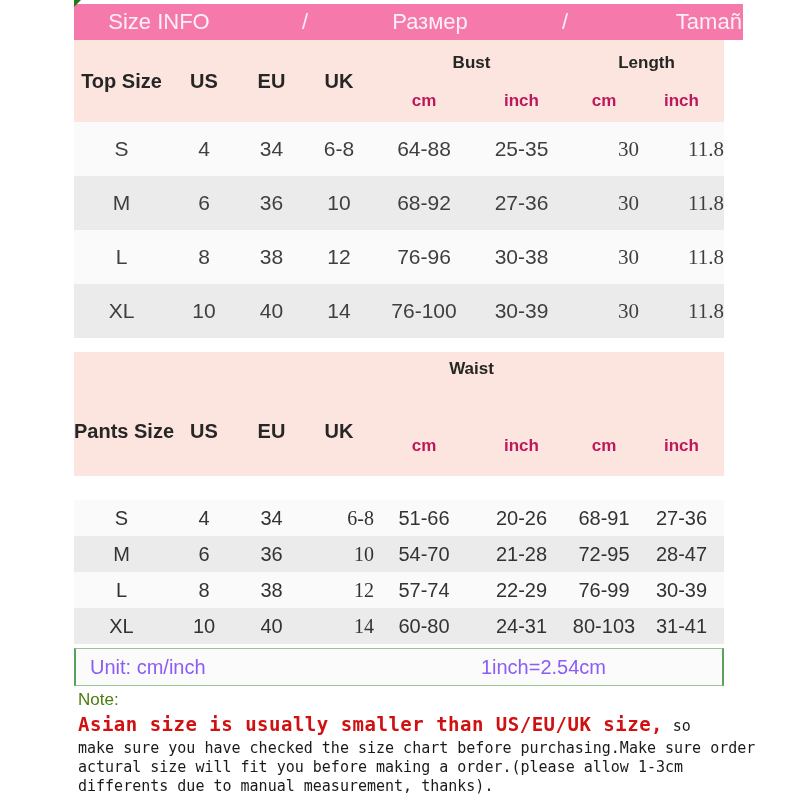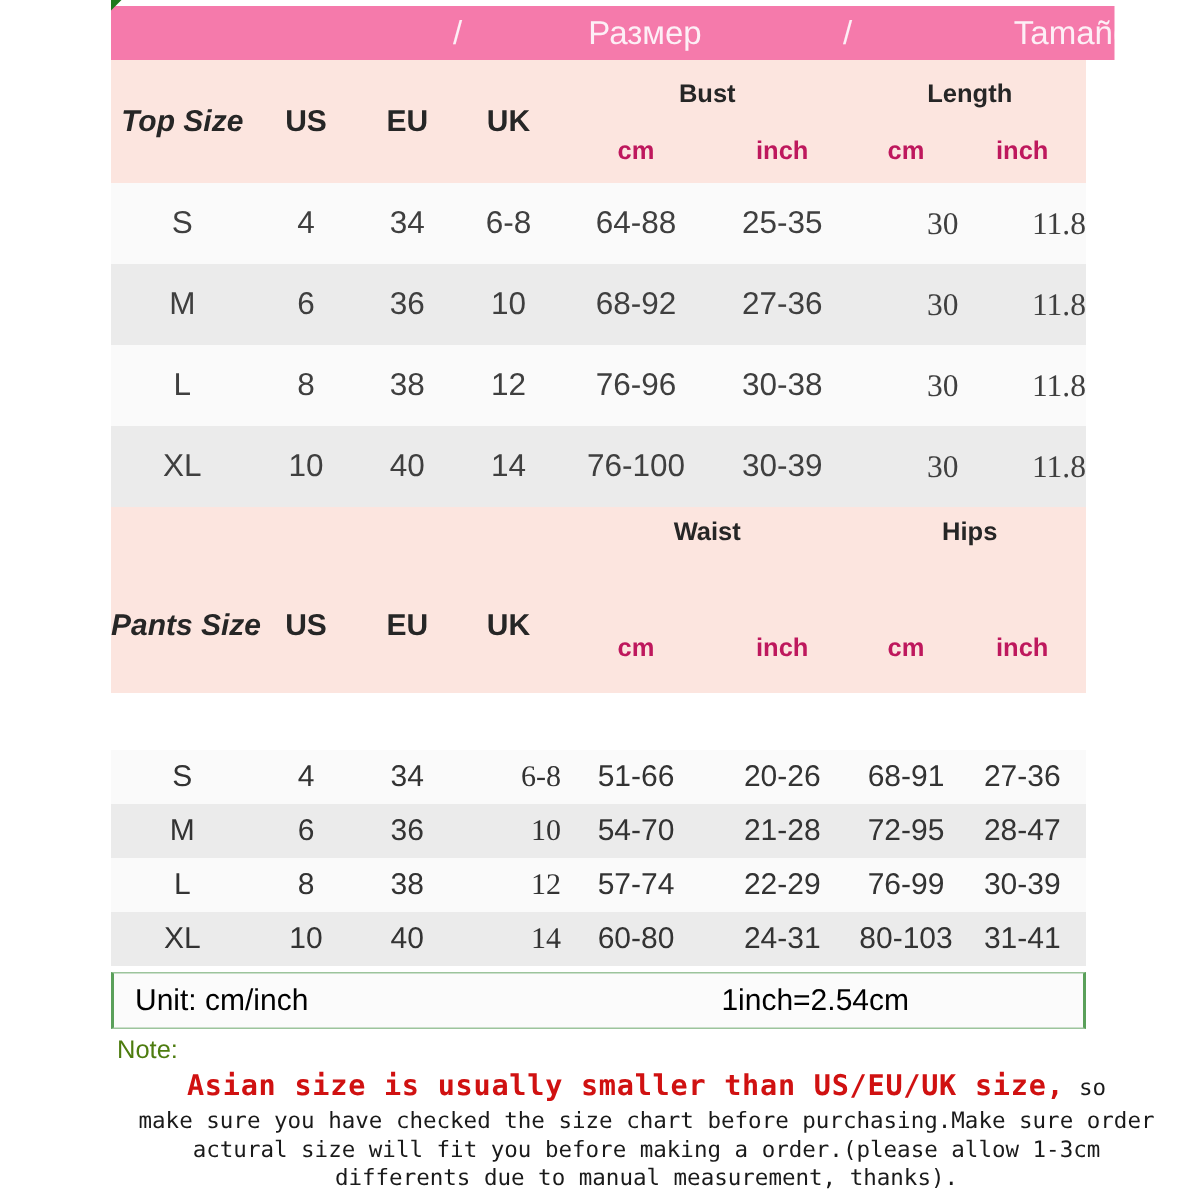--- a/index.html
+++ b/index.html
@@ -19,65 +19,66 @@
                border-top:7px solid #1d7a1d;border-right:7px solid transparent;z-index:6;}
 
   
   .g8{display:grid;grid-template-columns:95px 70px 65px 70px 100px 95px 70px 85px;align-items:center;}
   .cell{text-align:center;}
   .serif{font-family:"Liberation Serif", serif;text-align:right;}
 
   
   .header-block{position:absolute;left:74px;width:650px;background:#fce5df;}
   .hdr-top{top:40px;height:82px;}
-  .hdr-pants{top:338px;height:124px;}
+  .hdr-pants{top:352px;height:124px;}
   .hrow{position:absolute;left:0;width:650px;}
   .h-main-top{top:0;height:82px;}
   .h-group-top{top:8px;height:30px;}
   .h-sub-top{top:46px;height:30px;}
   .h-group-pants{top:2px;height:30px;}
   .h-main-pants{top:62px;height:34px;}
   .h-sub-pants{top:78px;height:32px;}
   .hb{font-weight:bold;color:#262626;font-size:20px;}
   .hb-small{font-weight:bold;color:#be185d;font-size:17px;}
   .hb-group{font-weight:bold;color:#262626;font-size:17px;}
   .span56{grid-column:5/7;}
   .span78{grid-column:7/9;}
   .col5{grid-column:5;}
-  .nowrap{white-space:nowrap;font-style:italic;}
+  .nowrap{white-space:nowrap;}
 
   
   .trow{position:absolute;left:74px;width:650px;height:54px;font-size:21px;color:#3f3f3f;}
   .prow{position:absolute;left:74px;width:650px;height:36px;font-size:20px;color:#333333;}
   .bg-a{background:#fafafa;}
   .bg-b{background:#ebebeb;}
 
   
   .unitbox{position:absolute;left:74px;top:648px;width:650px;height:38px;background:#fbfbfb;
            box-sizing:border-box;border:1px solid #9cc49c;border-left:2px solid #5aa05a;
-           border-right:2px solid #5aa05a;font-size:20px;color:#000000;}
+           border-right:2px solid #5aa05a;font-size:20px;color:#8b5cf6;}
   .unit-label{position:absolute;left:14px;top:0;line-height:36px;}
   .unit-conv{position:absolute;left:330px;width:200px;top:0;line-height:36px;text-align:right;}
 
   
   .note-heading{position:absolute;left:78px;top:690px;font-size:17px;color:#4d7c0f;}
-  .note-body{position:absolute;left:78px;top:712px;width:706px;font-family:"DejaVu Sans Mono", monospace;text-align:center;}
+  .note-body{position:absolute;left:78px;top:712px;width:706px;font-family:"DejaVu Sans Mono", monospace;}
   .note-line1{line-height:25px;white-space:nowrap;}
   .note-red{color:#d01111;font-weight:bold;font-size:19px;letter-spacing:0.5px;}
   .note-black{color:#1a1a1a;font-size:15px;}
   .nl{line-height:19px;white-space:nowrap;}
 </style>
 </head>
 <body>
 
 <div class="canvas">
 
   <div class="corner-mark"></div>
 
   <div class="titlebar">
+    <span class="t tb-left">Size INFO</span>
     <span class="t tb-sep1">/</span>
     <span class="t tb-mid">Размер</span>
     <span class="t tb-sep2">/</span>
     <span class="t tb-right">Tamaño</span>
   </div>
 
   <div class="header-block hdr-top">
     <div class="hrow h-main-top g8">
       <div class="cell hb nowrap">Top Size</div>
       <div class="cell hb">US</div>
@@ -133,21 +134,20 @@
     <div class="cell">14</div>
     <div class="cell">76-100</div>
     <div class="cell">30-39</div>
     <div class="cell serif">30</div>
     <div class="cell serif">11.8</div>
   </div>
 
   <div class="header-block hdr-pants">
     <div class="hrow h-group-pants g8">
       <div class="cell hb-group span56">Waist</div>
-      <div class="cell hb-group span78">Hips</div>
     </div>
     <div class="hrow h-main-pants g8">
       <div class="cell hb nowrap">Pants Size</div>
       <div class="cell hb">US</div>
       <div class="cell hb">EU</div>
       <div class="cell hb">UK</div>
     </div>
     <div class="hrow h-sub-pants g8">
       <div class="cell hb-small col5">cm</div>
       <div class="cell hb-small">inch</div>

